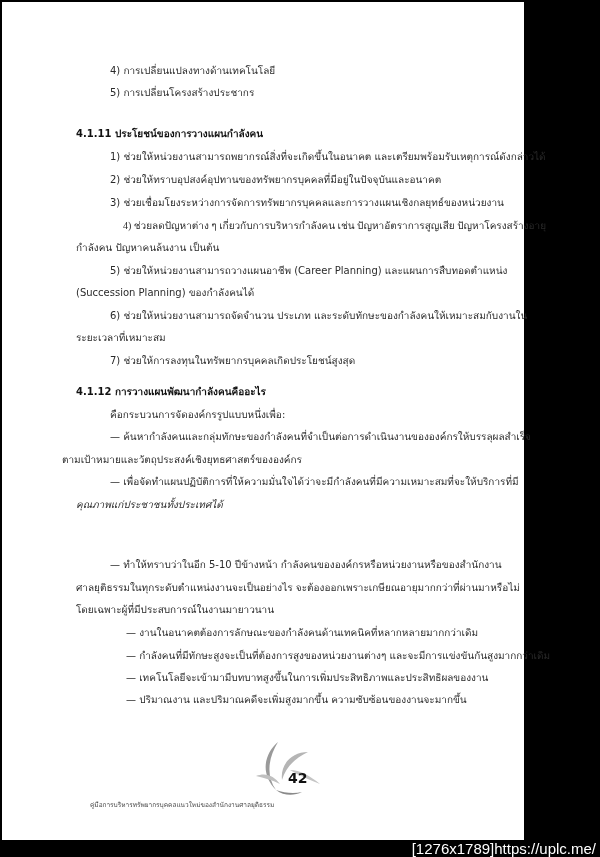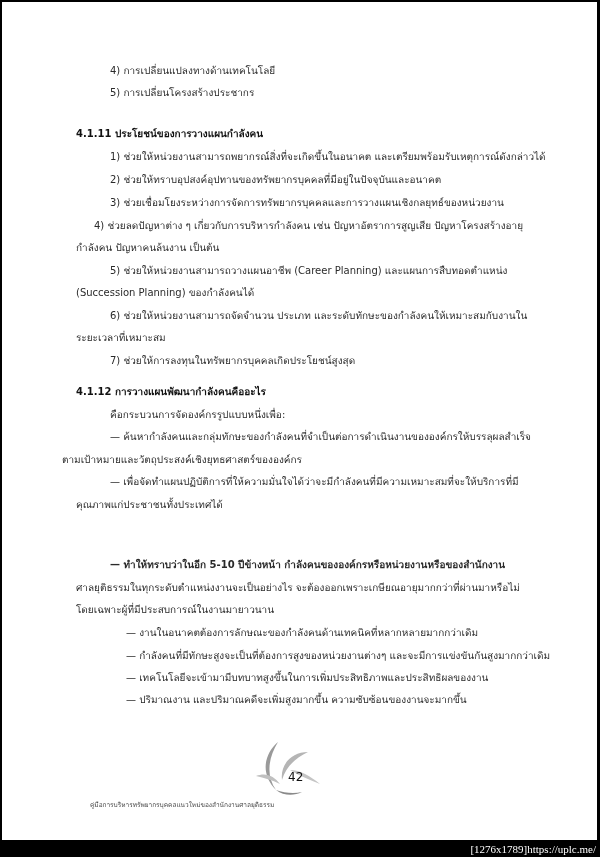--- a/index.html
+++ b/index.html
@@ -3,68 +3,68 @@
   <meta charset="utf-8">
   <style>
     html, body { margin: 0; padding: 0; }
     body {
       width: 600px; height: 857px; background: #000;
       position: relative; overflow: hidden;
       font-family: "DejaVu Sans", "Liberation Sans", sans-serif;
       color: #222;
     }
     .page {
-      position: absolute; left: 2px; top: 2px; width: 595px; height: 838px;
+      position: absolute; left: 2px; top: 2px; width: 522px; height: 838px;
       background: #fff;
     }
     .line {
       position: absolute; font-size: 10px; line-height: 14px; white-space: nowrap;
       color: #2a2a2a;
     }
     .heading { font-weight: bold; color: #111; }
     .footer-text {
       position: absolute; left: 88px; top: 770px; font-size: 6.5px; color: #444; white-space: nowrap; margin-top: 28px;
     }
     .page-num {
-      position: absolute; left: 286px; top: 768px; font-size: 12px; font-weight: normal; color: #111;
+      position: absolute; left: 286px; top: 768px; font-size: 14px; font-weight: bold; color: #111;
     }
     .logo { position: absolute; left: 252px; top: 738px; }
     .watermark {
       position: absolute; right: 4px; bottom: 1px; color: #fff;
-      font-family: Liberation Serif, serif; font-size: 11px; line-height: 14px;
+      font-family: Liberation Sans, sans-serif; font-size: 15px; line-height: 14px;
     }
   </style>
 </head>
 <body>
 
 <div class="page">
 
   <div class="line" style="left:108px; top:62px;">4)  การเปลี่ยนแปลงทางด้านเทคโนโลยี</div>
   <div class="line" style="left:108px; top:84px;">5)  การเปลี่ยนโครงสร้างประชากร</div>
 
   <div class="line heading" style="left:74px; top:125px;">4.1.11  ประโยชน์ของการวางแผนกำลังคน</div>
   <div class="line" style="left:108px; top:148px;">1) ช่วยให้หน่วยงานสามารถพยากรณ์สิ่งที่จะเกิดขึ้นในอนาคต และเตรียมพร้อมรับเหตุการณ์ดังกล่าวได้</div>
   <div class="line" style="left:108px; top:171px;">2) ช่วยให้ทราบอุปสงค์อุปทานของทรัพยากรบุคคลที่มีอยู่ในปัจจุบันและอนาคต</div>
   <div class="line" style="left:108px; top:194px;">3) ช่วยเชื่อมโยงระหว่างการจัดการทรัพยากรบุคคลและการวางแผนเชิงกลยุทธ์ของหน่วยงาน</div>
-  <div class="line" style="left:92px; top:217px;">4) ช่วยลดปัญหาต่าง ๆ เกี่ยวกับการบริหารกำลังคน เช่น ปัญหาอัตราการสูญเสีย ปัญหาโครงสร้างอายุ</div>
+  <div class="line" style="left:121px; top:217px;font-family:Liberation Serif, serif;">4) ช่วยลดปัญหาต่าง ๆ เกี่ยวกับการบริหารกำลังคน เช่น ปัญหาอัตราการสูญเสีย ปัญหาโครงสร้างอายุ</div>
   <div class="line" style="left:74px; top:239px;">กำลังคน ปัญหาคนล้นงาน เป็นต้น</div>
   <div class="line" style="left:108px; top:262px;">5) ช่วยให้หน่วยงานสามารถวางแผนอาชีพ (Career Planning) และแผนการสืบทอดตำแหน่ง</div>
   <div class="line" style="left:74px; top:284px;">(Succession Planning) ของกำลังคนได้</div>
   <div class="line" style="left:108px; top:307px;">6) ช่วยให้หน่วยงานสามารถจัดจำนวน ประเภท และระดับทักษะของกำลังคนให้เหมาะสมกับงานใน</div>
   <div class="line" style="left:74px; top:329px;">ระยะเวลาที่เหมาะสม</div>
   <div class="line" style="left:108px; top:352px;">7) ช่วยให้การลงทุนในทรัพยากรบุคคลเกิดประโยชน์สูงสุด</div>
 
   <div class="line heading" style="left:74px; top:383px;text-align:center;">4.1.12  การวางแผนพัฒนากำลังคนคืออะไร</div>
   <div class="line" style="left:108px; top:406px;">คือกระบวนการจัดองค์กรรูปแบบหนึ่งเพื่อ:</div>
   <div class="line" style="left:108px; top:428px;">—   ค้นหากำลังคนและกลุ่มทักษะของกำลังคนที่จำเป็นต่อการดำเนินงานขององค์กรให้บรรลุผลสำเร็จ</div>
   <div class="line" style="left:60px; top:451px;">ตามเป้าหมายและวัตถุประสงค์เชิงยุทธศาสตร์ขององค์กร</div>
   <div class="line" style="left:108px; top:473px;">—   เพื่อจัดทำแผนปฏิบัติการที่ให้ความมั่นใจได้ว่าจะมีกำลังคนที่มีความเหมาะสมที่จะให้บริการที่มี</div>
-  <div class="line" style="left:74px; top:496px;">คุณภาพแก่ประชาชนทั้งประเทศได้</div>
+  <div class="line" style="left:74px; top:496px;font-style:italic;">คุณภาพแก่ประชาชนทั้งประเทศได้</div>
 
-  <div class="line" style="left:108px; top:556px;font-weight:bold;">—   ทำให้ทราบว่าในอีก  5-10  ปีข้างหน้า  กำลังคนขององค์กรหรือหน่วยงานหรือของสำนักงาน</div>
+  <div class="line" style="left:108px; top:556px;">—   ทำให้ทราบว่าในอีก  5-10  ปีข้างหน้า  กำลังคนขององค์กรหรือหน่วยงานหรือของสำนักงาน</div>
   <div class="line" style="left:74px; top:579px;">ศาลยุติธรรมในทุกระดับตำแหน่งงานจะเป็นอย่างไร จะต้องออกเพราะเกษียณอายุมากกว่าที่ผ่านมาหรือไม่</div>
   <div class="line" style="left:124px; top:624px;">—   งานในอนาคตต้องการลักษณะของกำลังคนด้านเทคนิคที่หลากหลายมากกว่าเดิม</div>
   <div class="line" style="left:74px; top:601px;">โดยเฉพาะผู้ที่มีประสบการณ์ในงานมายาวนาน</div>
   <div class="line" style="left:124px; top:647px;text-align:center;">—   กำลังคนที่มีทักษะสูงจะเป็นที่ต้องการสูงของหน่วยงานต่างๆ และจะมีการแข่งขันกันสูงมากกว่าเดิม</div>
   <div class="line" style="left:124px; top:669px;">—   เทคโนโลยีจะเข้ามามีบทบาทสูงขึ้นในการเพิ่มประสิทธิภาพและประสิทธิผลของงาน</div>
   <div class="line" style="left:124px; top:691px;">—   ปริมาณงาน และปริมาณคดีจะเพิ่มสูงมากขึ้น ความซับซ้อนของงานจะมากขึ้น</div>
 
   <div class="logo">
     <svg width="70" height="56" viewBox="0 0 70 56">
       <path d="M24 2 C 10 14, 6 34, 22 50 C 12 36, 14 18, 24 2 Z" fill="#9a9a9a"></path>

